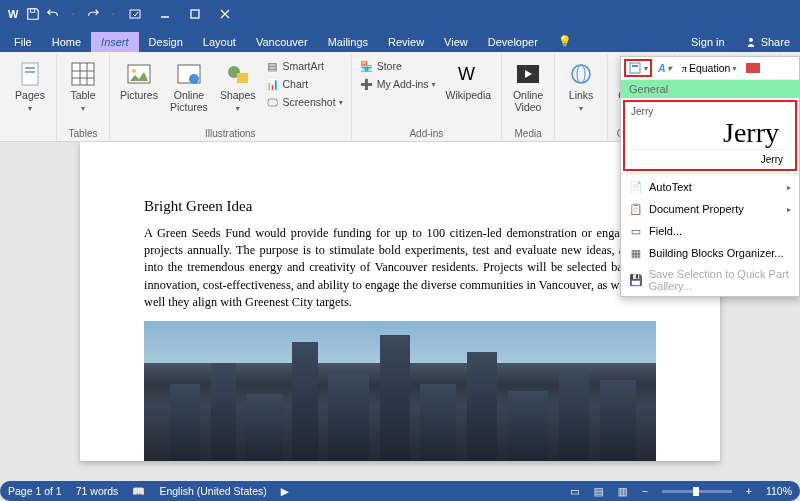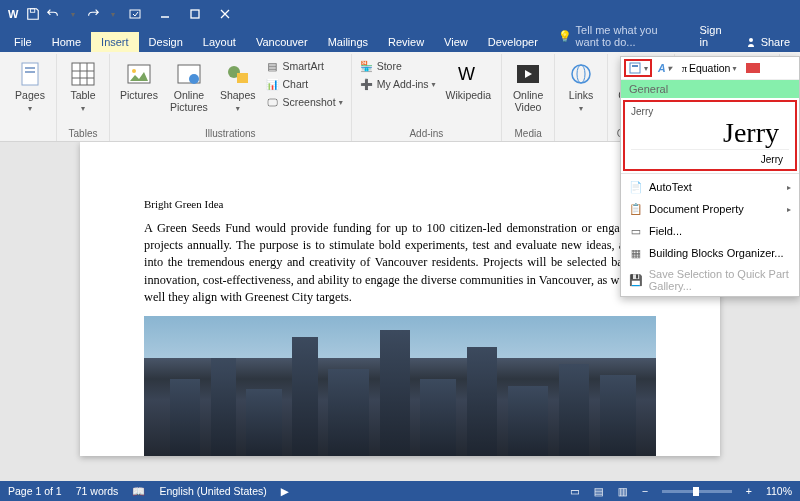--- a/index.html
+++ b/index.html
@@ -5,45 +5,45 @@
 * { margin: 0; padding: 0; box-sizing: border-box; font-family: "Segoe UI", Arial, sans-serif; }
 body { width: 800px; height: 501px; background: #e6e6e6; overflow: hidden; position: relative; font-size: 11px; }
 .titlebar { height: 28px; background: #2b579a; color: #fff; display: flex; align-items: center; padding: 0 4px; }
 .titlebar .qat { display: flex; gap: 2px; align-items: center; }
 .titlebar .qat .ico { width: 18px; height: 18px; display: flex; align-items: center; justify-content: center; cursor: pointer; }
 .titlebar .title { flex: 1; text-align: center; font-size: 12px; }
 .titlebar .winctl { display: flex; gap: 4px; }
 .titlebar .winctl .w { width: 26px; height: 20px; display: flex; align-items: center; justify-content: center; cursor: pointer; }
 .tabs { height: 24px; background: #2b579a; color: #fff; display: flex; align-items: flex-end; font-size: 11px; padding-left: 4px; }
 .tabs .tab { padding: 4px 10px; cursor: pointer; }
-.tabs .tab.active { background: #fef9c3; color: #2b579a; }
+.tabs .tab.active { background: #c4b5fd; color: #2b579a; font-style: italic; }
 .tabs .spacer { flex: 1; }
 .tabs .tell { color: #c8d5ec; display: flex; align-items: center; gap: 4px; padding: 4px 10px; }
 .tabs .signin { padding: 4px 10px; cursor: pointer; }
 .tabs .share { padding: 4px 10px; display: flex; align-items: center; gap: 4px; cursor: pointer; }
 .ribbon { height: 90px; background: #f3f3f3; border-bottom: 1px solid #d4d4d4; display: flex; padding: 2px 4px 0 4px; font-size: 11px; color: #444; }
 .group { display: flex; flex-direction: column; align-items: center; padding: 0 6px; border-right: 1px solid #e1e1e1; }
 .group .controls { flex: 1; display: flex; align-items: flex-start; gap: 4px; padding-top: 4px; }
 .group .glabel { font-size: 10px; color: #666; padding: 2px 0; }
 .bigbtn { display: flex; flex-direction: column; align-items: center; gap: 2px; padding: 2px 4px; cursor: pointer; min-width: 40px; }
 .bigbtn .bicon { width: 28px; height: 28px; display: flex; align-items: center; justify-content: center; }
 .bigbtn .blabel { font-size: 10.5px; text-align: center; line-height: 1.1; }
 .dd { font-size: 8px; color: #666; }
 .smallcol { display: flex; flex-direction: column; gap: 2px; font-size: 10.5px; }
 .smallcol .srow { display: flex; align-items: center; gap: 3px; cursor: pointer; padding: 1px 2px; white-space: nowrap; }
 .srow .sicon { width: 14px; height: 14px; display: inline-flex; align-items: center; justify-content: center; }
 .workspace { position: absolute; top: 142px; bottom: 20px; left: 0; right: 0; background: #e6e6e6; overflow: hidden; }
 .page { position: absolute; left: 80px; top: 0; width: 640px; background: #fff; box-shadow: 0 2px 6px rgba(0,0,0,0.25); padding: 56px 64px 0 64px; }
-.page h1 { font-family: Georgia, serif; font-weight: normal; font-size: 11px; margin-bottom: 10px; }
+.page h1 { font-family: Georgia, serif; font-weight: normal; font-size: 15px; margin-bottom: 10px; }
 .page p { font-family: Georgia, serif; font-size: 12.3px; line-height: 1.4; text-align: justify; margin-bottom: 10px; }
 .page .photo { width: 100%; height: 140px; background: 
   linear-gradient(to bottom, #8ab5d1 0%, #a8c8dd 30%, #495568 30%, #2e3640 45%, #3a4455 60%, #222831 100%);
   position: relative; overflow: hidden; }
 .photo .building { position: absolute; bottom: 0; background: linear-gradient(to bottom, #3c4a5e, #1e2530); }
-.statusbar { position: absolute; bottom: 0; left: 0; right: 0; height: 20px; background: #2b579a; color: #fff; display: flex; align-items: center; font-size: 10.5px; padding: 0 8px; gap: 14px; }
+.statusbar { position: absolute; bottom: 0; left: 0; right: 0; height: 20px; background: #2b579a; color: #fff; display: flex; align-items: center; font-size: 10.5px; padding: 0 8px; gap: 14px; border-radius: 10px; }
 .statusbar .spacer { flex: 1; }
 .statusbar .sitem { display: flex; align-items: center; gap: 4px; cursor: pointer; }
 .zoomslider { width: 70px; height: 3px; background: #6d8ec0; position: relative; }
 .zoomslider::after { content:''; position:absolute; left:44%; top:-3px; width:6px; height:9px; background:#fff; }
 
 .qp-dropdown { position: absolute; top: 56px; right: 0; width: 180px; background: #fff; border: 1px solid #c6c6c6; box-shadow: 0 3px 8px rgba(0,0,0,0.25); z-index: 50; font-size: 11px; }
 .qp-dropdown .section-label { padding: 3px 8px; color: #666; background: #86efac; }
 .qp-dropdown .preview { border: 2px solid #d22; margin: 2px; padding: 4px 6px; background: #fff; }
 .qp-dropdown .preview .sig { font-family: 'Brush Script MT', cursive; font-size: 28px; text-align: right; padding-right: 10px; }
 .qp-dropdown .preview .signame { text-align: right; font-size: 10px; padding: 4px 6px 0 0; border-top: 1px solid #eee; }
@@ -118,21 +118,20 @@
   <div class="tab active">Insert</div>
   <div class="tab">Design</div>
   <div class="tab">Layout</div>
   <div class="tab">Vancouver</div>
   <div class="tab">Mailings</div>
   <div class="tab">Review</div>
   <div class="tab">View</div>
   <div class="tab">Developer</div>
   <div class="tell">
     <span>💡</span>
-    <span>Tell me what you want to do...</span>
   </div>
   <div class="spacer"></div>
   <div class="signin">Sign in</div>
   <div class="share">
     <span>
         <svg width="12" height="12">
           <circle cx="6" cy="4" r="2" fill="#fff"></circle>
           <path d="M3 11a3 3 0 016 0" fill="#fff"></path>
         </svg>
       </span>

